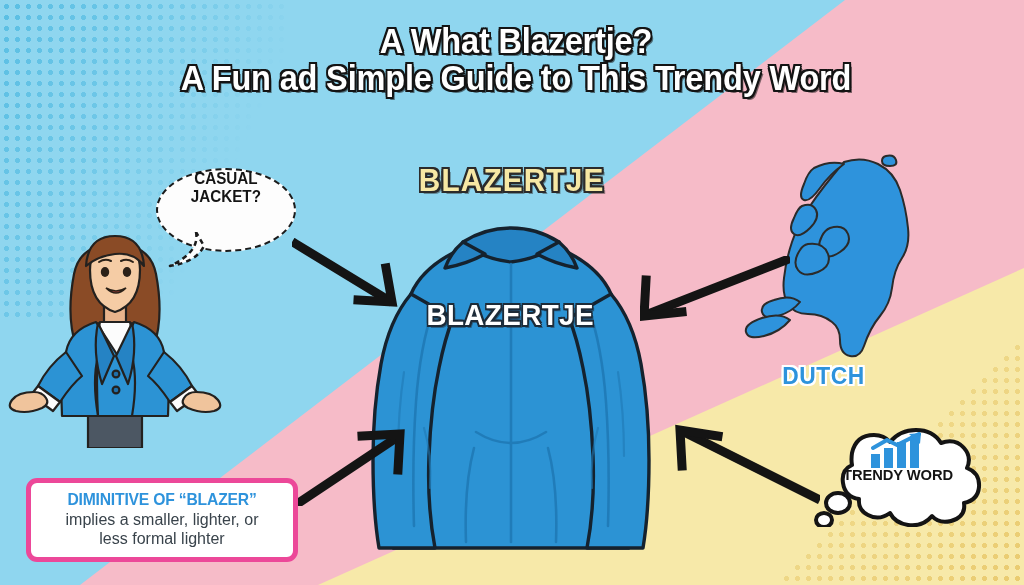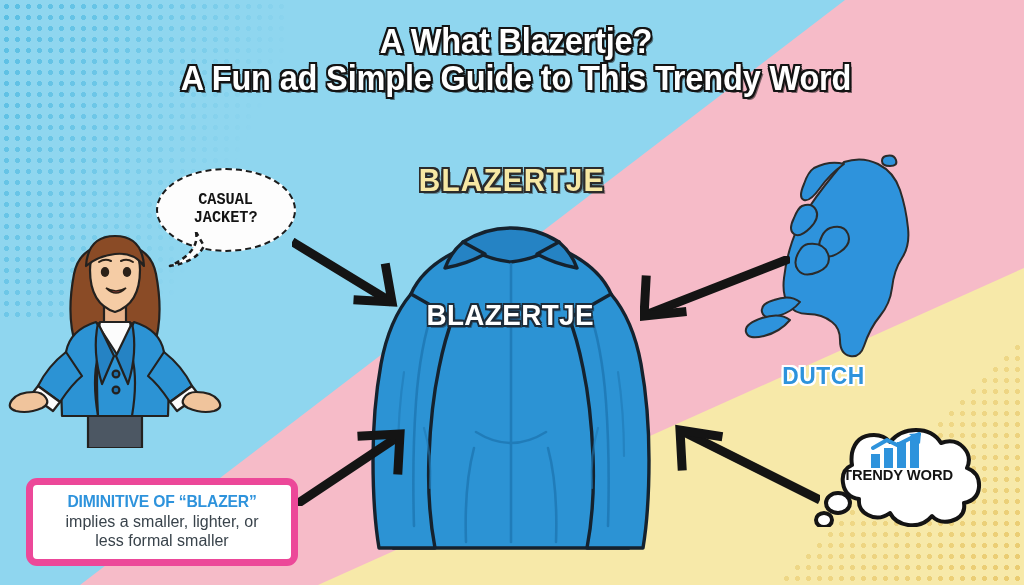--- a/index.html
+++ b/index.html
@@ -96,25 +96,23 @@
 
   
   .speech-bubble {
     position: absolute;
     left: 156px; top: 168px;
     width: 140px; height: 84px;
     background: #fdfdfd;
     border: 2.5px dashed #1b1b1b;
     border-radius: 50% / 50%;
     display: flex;
-    align-items: center;
     justify-content: center;
     text-align: center;
     box-sizing: border-box;
-    font-family: Liberation Mono, monospace;
   }
   .speech-bubble .txt {
     color: #141414;
     font-weight: 700;
     font-size: 16px;
     line-height: 1.12;
     transform: scaleX(0.95);
   }
   .bubble-tail {
     position: absolute;
@@ -163,21 +161,21 @@
       2.5px 2.5px 0 rgba(29,43,56,.5);
   }
 
   
   .def-card {
     position: absolute;
     left: 26px; top: 478px;
     width: 272px;
     box-sizing: border-box;
     background: #ffffff;
-    border: 7px solid #ec4899;
+    border: 5px solid #ec4899;
     border-radius: 11px;
     padding: 7px 8px 9px;
     text-align: center;
   }
   .def-title {
     color: #2E93DC;
     font-weight: 700;
     font-size: 16.5px;
     letter-spacing: -0.2px;
     transform: scaleX(0.95);
@@ -387,21 +385,21 @@
   <svg class="arrow arrow-br" viewBox="0 0 146 82">
     <g stroke="#141414" stroke-width="9" fill="none" stroke-linecap="square">
       <path d="M142 76 L10 10"></path>
       <path d="M8 44 L6 8 L44 14"></path>
     </g>
   </svg>
 
   <div class="def-card">
     <span class="def-title">DIMINITIVE OF “BLAZER”</span>
     <span class="def-body">implies a smaller, lighter, or</span>
-    <span class="def-body">less formal smaller</span>
+    <span class="def-body">less formal lighter</span>
   </div>
 
   <svg class="thought-cloud" viewBox="0 0 172 104">
     <g fill="#ffffff" stroke="#141414" stroke-width="4" stroke-linejoin="round">
       <path d="M40 30
                q4-18 22-18 q10 0 16 7
                q10-12 26-12 q17 0 25 13
                q14-5 23 5 q8 9 3 20
                q13 5 12 19 q-1 13 -15 16
                q2 14 -13 18 q-12 3 -19-5

